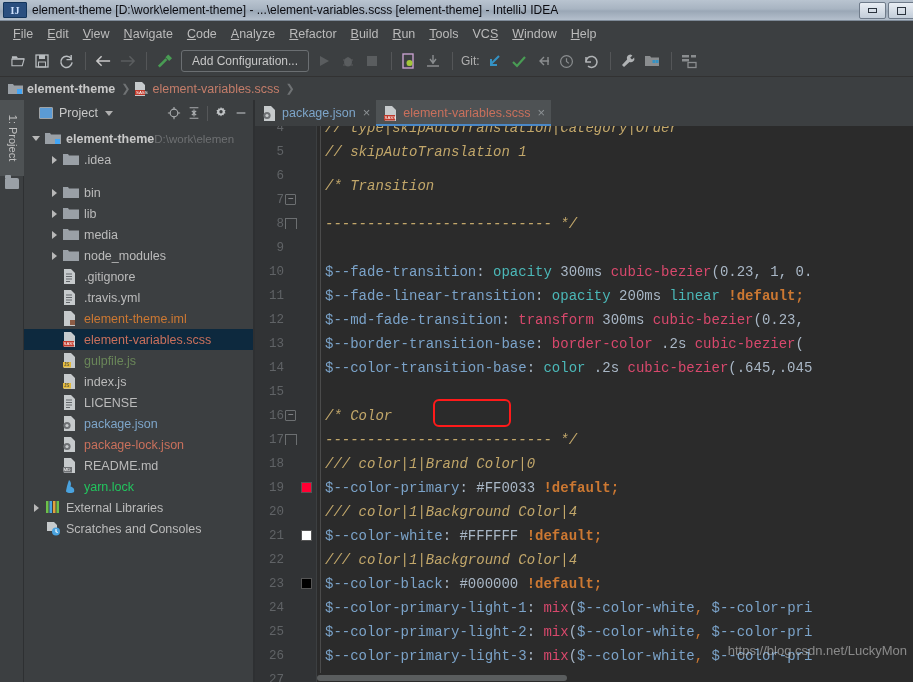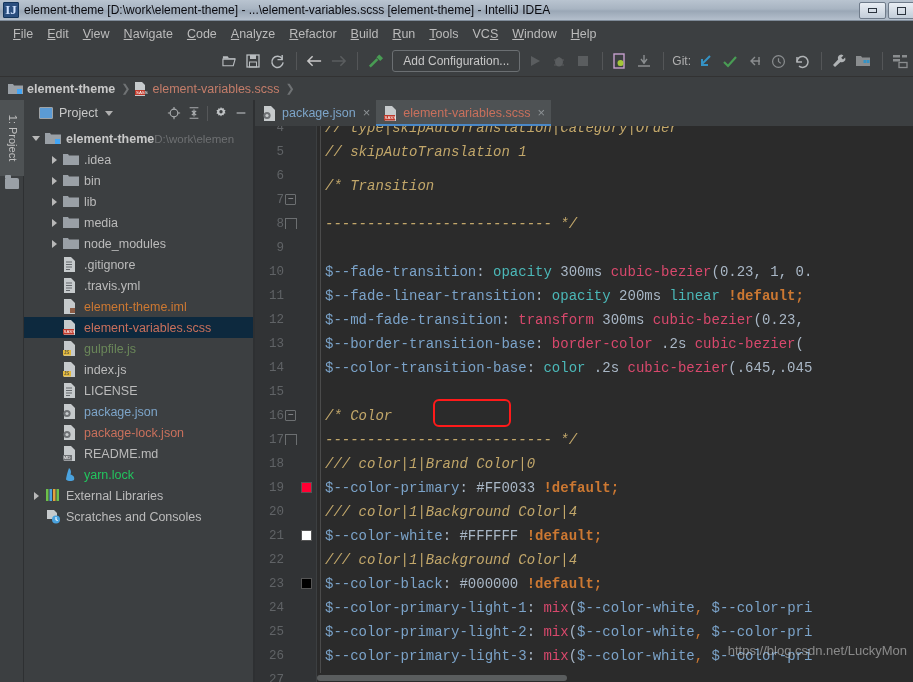--- a/index.html
+++ b/index.html
@@ -13,23 +13,23 @@
   #app { position: relative; width: 913px; height: 682px; overflow: hidden; }
 
   
   .titlebar {
     position: absolute; top: 0; left: 0; width: 913px; height: 21px;
     background: linear-gradient(to bottom, #b9c4d0 0%, #a8b4c2 45%, #9aa7b6 55%, #b4bfcc 100%);
     border-bottom: 1px solid #7e8a98;
     display: flex; align-items: center;
   }
   .title-icon {
-    width: 16px; height: 16px; margin-left: 3px; margin-right: 5px;
+    width: 24px; height: 16px; margin-left: 3px; margin-right: 5px;
     background: #2b4f7f; border: 1px solid #13355c; border-radius: 1px;
-    color: #cfe2ff; font-size: 13px; font-weight: bold;
+    color: #cfe2ff; font-size: 10px; font-weight: bold;
     display: flex; align-items: center; justify-content: center;
     font-family: "Liberation Serif", serif;
   }
   .title-text {
     font-size: 12px; color: #0b0b10; white-space: nowrap;
     letter-spacing: 0px; font-family: "Liberation Sans", sans-serif;
   }
   .win-buttons { position: absolute; right: -2px; top: 2px; display: flex; gap: 2px; }
   .win-btn {
     width: 27px; height: 17px;
@@ -48,23 +48,22 @@
   }
   .menu-item {
     font-size: 12.5px; color: #bbbbbb; padding: 2px 7px; white-space: nowrap;
     font-family: "Liberation Sans", sans-serif;
   }
   .menu-item u { text-decoration: underline; }
 
   
   .toolbar {
     position: absolute; top: 46px; left: 0; width: 913px; height: 31px;
-    background: #3c3f41; display: flex; align-items: center; padding-left: 21px;
+    background: #3c3f41; display: flex; align-items: center; padding-left: 7px;
     border-bottom: 1px solid #323232;
-    justify-content: flex-end;
   }
   .tb-icon {
     width: 22px; height: 22px; margin-right: 2px;
     display: flex; align-items: center; justify-content: center;
     position: relative;
   }
   .tb-sep { width: 1px; height: 18px; background: #545658; margin: 0 6px; }
   .run-config {
     height: 22px; min-width: 128px; border: 1px solid #6b6f72; border-radius: 3px;
     display: flex; align-items: center; justify-content: center;
@@ -489,21 +488,21 @@
         </div>
         <div class="node" style="padding-left: 24px;">
           <span class="arrow">
             <i></i>
           </span>
           <span class="ico" style="margin-left: 3px;"><svg width="16" height="14" viewBox="0 0 16 14">
               <path d="M0 2h5l1 1.4h10V13H0z" fill="#9aa0a6"></path>
             </svg></span>
           <span class="nlabel" style="color: rgb(187, 187, 187);">.idea</span>
         </div>
-        <div class="node" style="padding-left: 24px;">
+        <div class="node" style="padding-left: 24px; margin-top: 12px;">
           <span class="arrow">
             <i></i>
           </span>
           <span class="ico" style="margin-left: 3px;"><svg width="16" height="14" viewBox="0 0 16 14">
               <path d="M0 2h5l1 1.4h10V13H0z" fill="#9aa0a6"></path>
             </svg></span>
           <span class="nlabel" style="color: rgb(187, 187, 187);">bin</span>
         </div>
         <div class="node" style="padding-left: 24px;">
           <span class="arrow">

